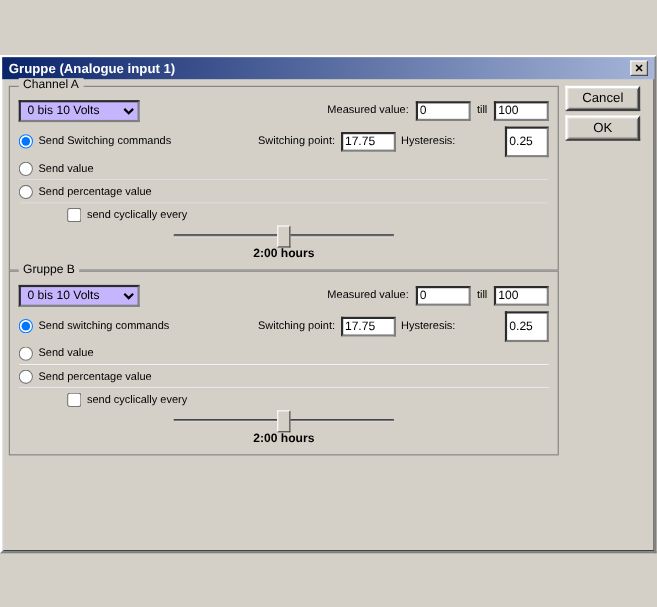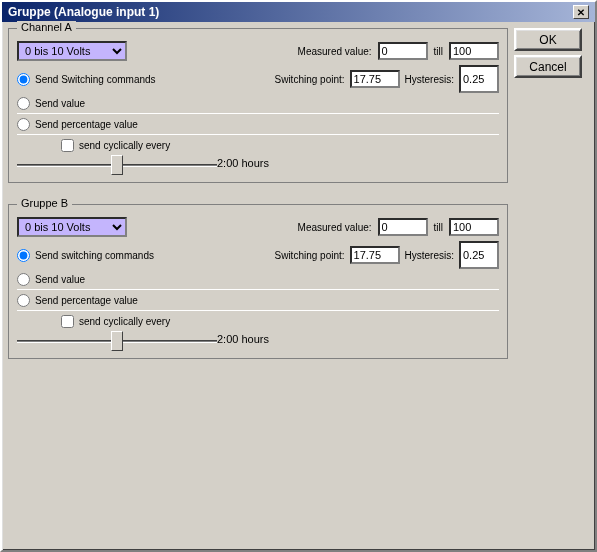--- a/index.html
+++ b/index.html
@@ -10,21 +10,21 @@
       display: flex;
       justify-content: center;
       align-items: center;
       width: 597px;
       height: 552px;
       overflow: hidden;
     }
 
     .window {
       width: 597px;
-      height: 552px;
+      height: 453px;
       background: #d4d0c8;
       border: 2px solid #ffffff;
       border-right-color: #808080;
       border-bottom-color: #808080;
       box-shadow: inset 1px 1px 0 #dfdfdf, inset -1px -1px 0 #404040;
       display: flex;
       flex-direction: column;
     }
 
     .title-bar {
@@ -64,21 +64,21 @@
       display: flex;
       flex: 1;
       padding: 6px;
       gap: 6px;
     }
 
     .main-area {
       flex: 1;
       display: flex;
       flex-direction: column;
-      gap: 21px;
+      gap: 0;
     }
 
     .sidebar {
       display: flex;
       flex-direction: column;
       gap: 4px;
       width: 75px;
       flex-shrink: 0;
     }
 
@@ -129,20 +129,21 @@
       width: 50px;
     }
 
     input.win-input-sm {
       font-size: 11px;
       height: 18px;
       border: 2px inset #808080;
       background: white;
       padding: 12px 2px;
       width: 40px;
+      margin-left: 40px;
     }
 
     .radio-row {
       display: flex;
       align-items: center;
       gap: 5px;
       margin-top: 4px;
       margin-bottom: 2px;
     }
 
@@ -157,22 +158,24 @@
       margin-top: 4px;
       padding-left: 44px;
     }
 
     .checkbox-row input[type="checkbox"] {
       margin: 0;
     }
 
     .slider-area {
       display: flex;
-      flex-direction: row;
+      flex-direction: column;
+      align-items: center;
       margin-top: 4px;
+      font-weight: bold;
     }
 
     .slider-track {
       width: 200px;
       height: 18px;
       position: relative;
       display: flex;
       align-items: center;
     }
 
@@ -348,17 +351,17 @@
             <div class="slider-line"></div>
             <div class="slider-thumb"></div>
           </div>
           <span class="slider-label">2:00 hours</span>
         </div>
       </div>
 
     </div>
 
     <div class="sidebar">
+      <button class="win-button">Cancel</button>
       <button class="win-button">OK</button>
-      <button class="win-button">Cancel</button>
     </div>
   </div>
 </div>
 
 </body></html>

